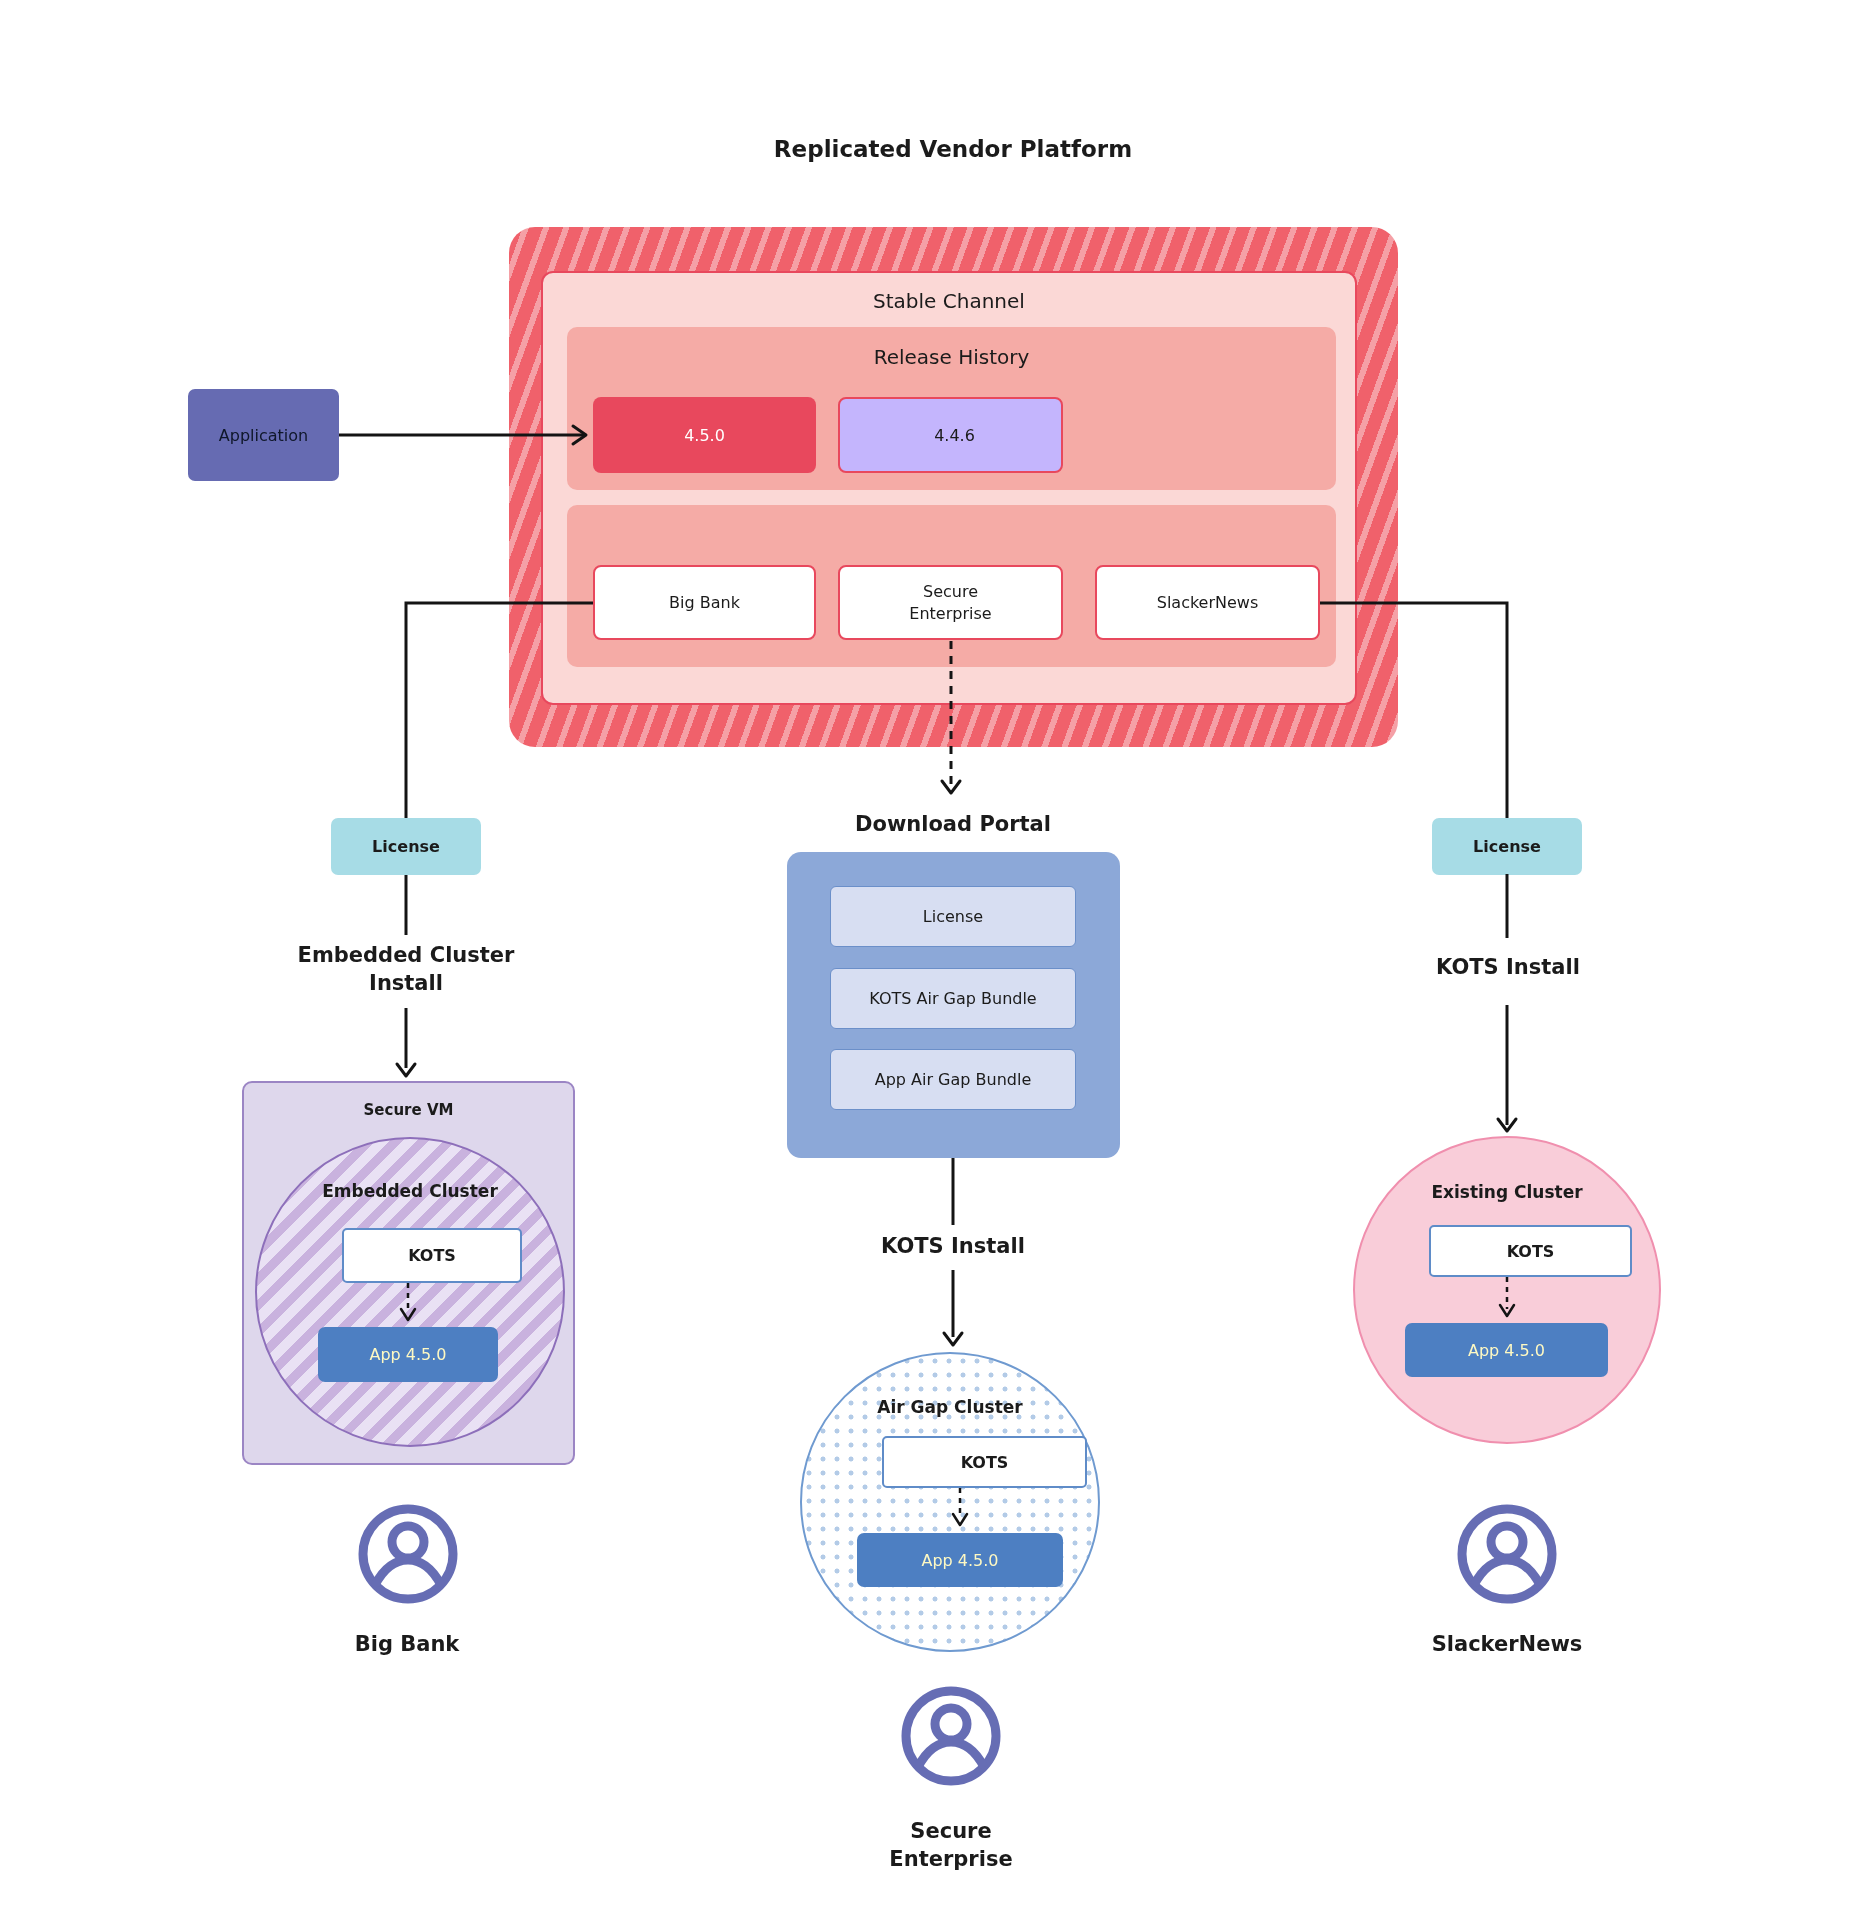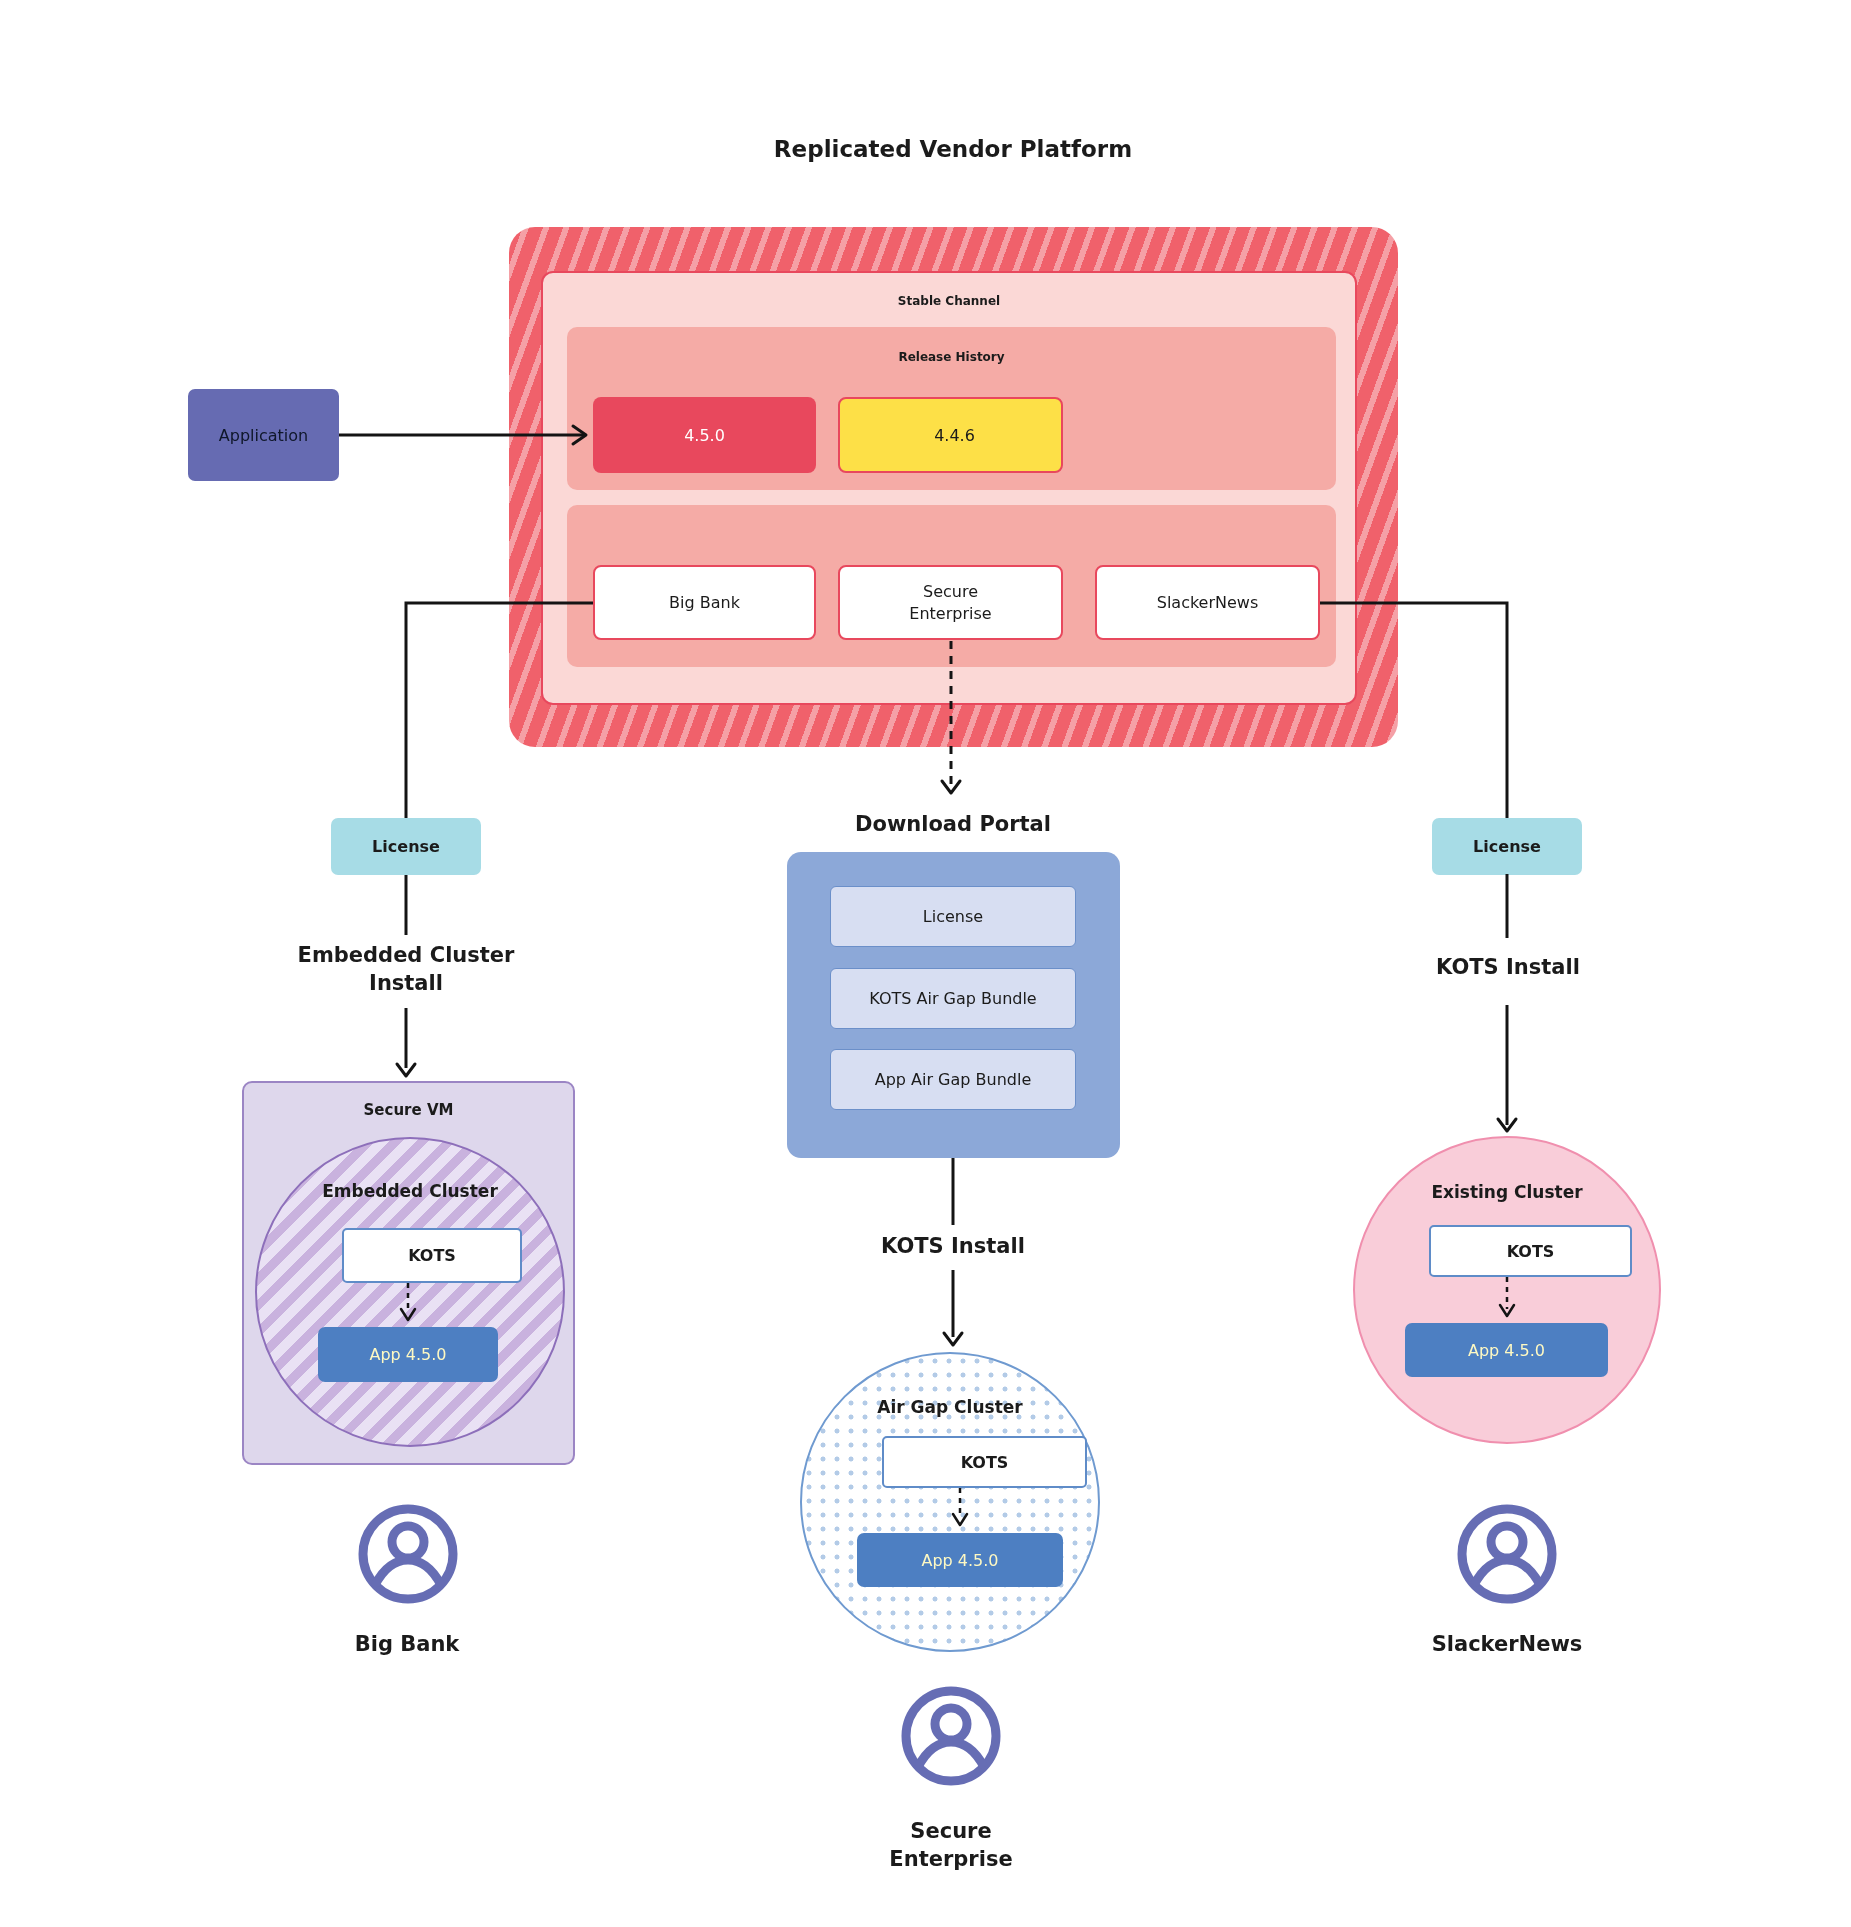--- a/index.html
+++ b/index.html
@@ -21,31 +21,31 @@
   .abs{position:absolute;}
   .center-text{display:flex;align-items:center;justify-content:center;text-align:center;}
 
   .diagram-title{left:653px;top:134px;width:600px;height:30px;font-size:23px;font-weight:600;}
 
   
   .platform{left:509px;top:227px;width:889px;height:520px;border-radius:26px;
     background:repeating-linear-gradient(110deg,var(--hatch-red) 0 13px,var(--hatch-red-light) 13px 19px);}
   .stable{left:541px;top:271px;width:816px;height:434px;border-radius:12px;
     background:var(--channel-pink);border:2px solid var(--accent-red);}
-  .section-label{font-size:12px;font-weight:700;}
+  .section-label{font-size:20px;font-weight:400;}
   .stable-label{left:541px;top:291px;width:816px;height:20px;}
   .salmon{background:var(--section-salmon);border-radius:10px;}
   .release{left:567px;top:327px;width:769px;height:163px;}
   .release-label{left:567px;top:347px;width:769px;height:20px;}
   .customers{left:567px;top:505px;width:769px;height:162px;}
   .customers-label{left:567px;top:523px;width:769px;height:20px;}
 
   .rel-box{top:397px;height:76px;border-radius:8px;font-size:16px;}
   .rel-current{left:593px;width:223px;background:var(--accent-red);color:#fff;}
-  .rel-old{left:838px;width:225px;background:#fde047;border:2px solid var(--accent-red);padding-left:8px;}
+  .rel-old{left:838px;width:225px;background:#c4b5fd;border:2px solid var(--accent-red);padding-left:8px;}
   .cust-box{top:565px;height:75px;background:#fff;border:2px solid var(--accent-red);
     border-radius:8px;font-size:16px;}
   .cust-box .lbl{max-width:110px;line-height:1.35;}
   .cust-0{left:593px;width:223px;} .cust-1{left:838px;width:225px;} .cust-2{left:1095px;width:225px;}
 
   .application{left:188px;top:389px;width:151px;height:92px;border-radius:7px;
     background:var(--app-purple);color:#0f172a;font-size:16px;}
 
   .license{width:150px;height:57px;background:var(--teal);border-radius:7px;
     font-size:16px;font-weight:600;}

